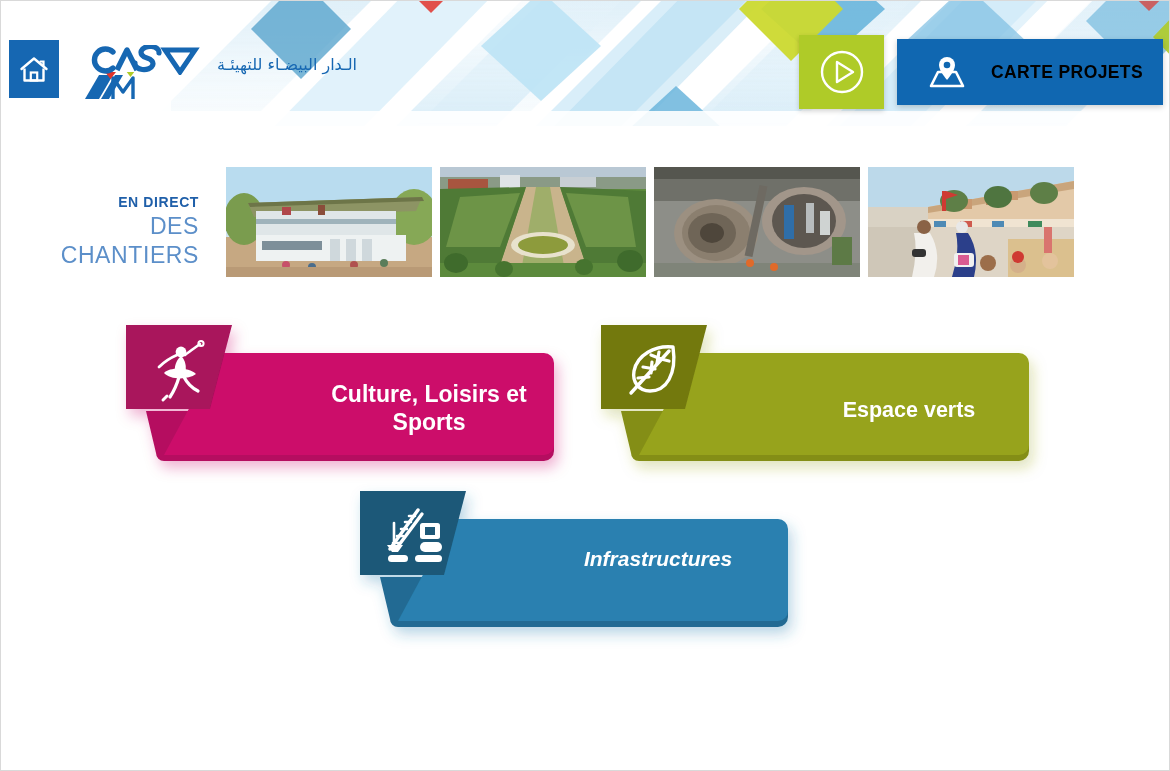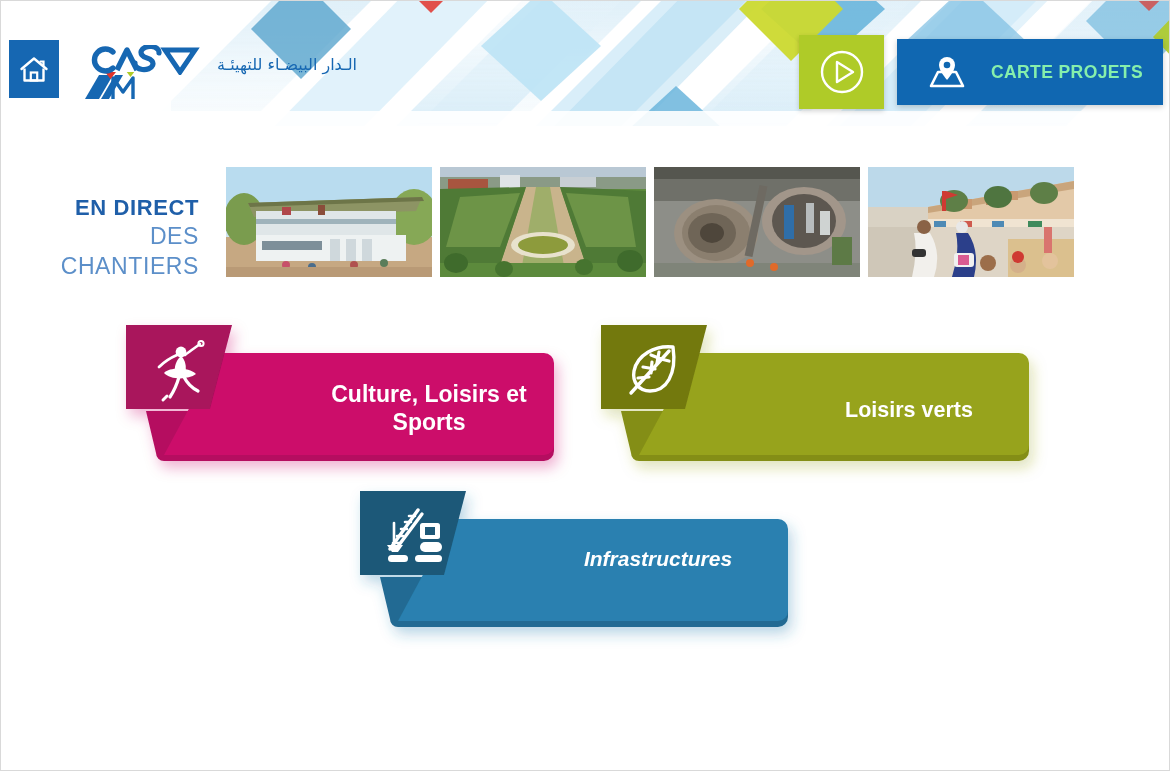--- a/index.html
+++ b/index.html
@@ -111,37 +111,37 @@
     background: #1067B1;
     display: flex;
     align-items: center;
     cursor: pointer;
     z-index: 6;
     box-shadow: 0 2px 6px rgba(0,0,0,0.2);
   }
   .carte-icon { margin-left: 28px; display:flex; align-items:center; }
   .carte-label {
     margin-left: 22px;
-    color: #86efac;
+    color: #000000;
     font-size: 17.5px;
     font-weight: 700;
     letter-spacing: 0.4px;
   }
 
   
   .live-title {
     position: absolute;
     left: 36px; top: 193px;
     width: 162px;
     text-align: right;
     line-height: 1.28;
   }
   .live-line1 {
     display: block;
-    font-size: 22px;
+    font-size: 14px;
     font-weight: 700;
     color: #1F5FA9;
     letter-spacing: 0.6px;
   }
   .live-line2 {
     display: block;
     font-size: 23px;
     font-weight: 400;
     color: #5C8FC9;
     letter-spacing: 0.6px;
@@ -484,21 +484,21 @@
         <path d="M36 18 L26 14" stroke="#ffffff" stroke-width="3.2" stroke-linecap="round"></path>
         <path d="M32 22 L34 11" stroke="#ffffff" stroke-width="3.2" stroke-linecap="round"></path>
         <path d="M30 28 L18 26" stroke="#ffffff" stroke-width="3.2" stroke-linecap="round"></path>
         <path d="M26 32 L27 21" stroke="#ffffff" stroke-width="3.2" stroke-linecap="round"></path>
         <path d="M24 36 L13 37" stroke="#ffffff" stroke-width="3.2" stroke-linecap="round"></path>
         <path d="M36 18 L44 20" stroke="#ffffff" stroke-width="3.2" stroke-linecap="round"></path>
       </svg>
     </span>
     <span class="card-label">
       <br>
-      <span>Loisirs verts</span>
+      <span>Espace verts</span>
     </span>
   </div>
 
   <div class="card" id="card-infra">
     <svg width="450" height="145" viewBox="0 0 450 145">
       <defs>
         <filter id="shInfra" x="-15%" y="-15%" width="140%" height="150%">
           <feDropShadow dx="4" dy="7" stdDeviation="7" flood-color="#2980B0" flood-opacity="0.32"></feDropShadow>
         </filter>
       </defs>

